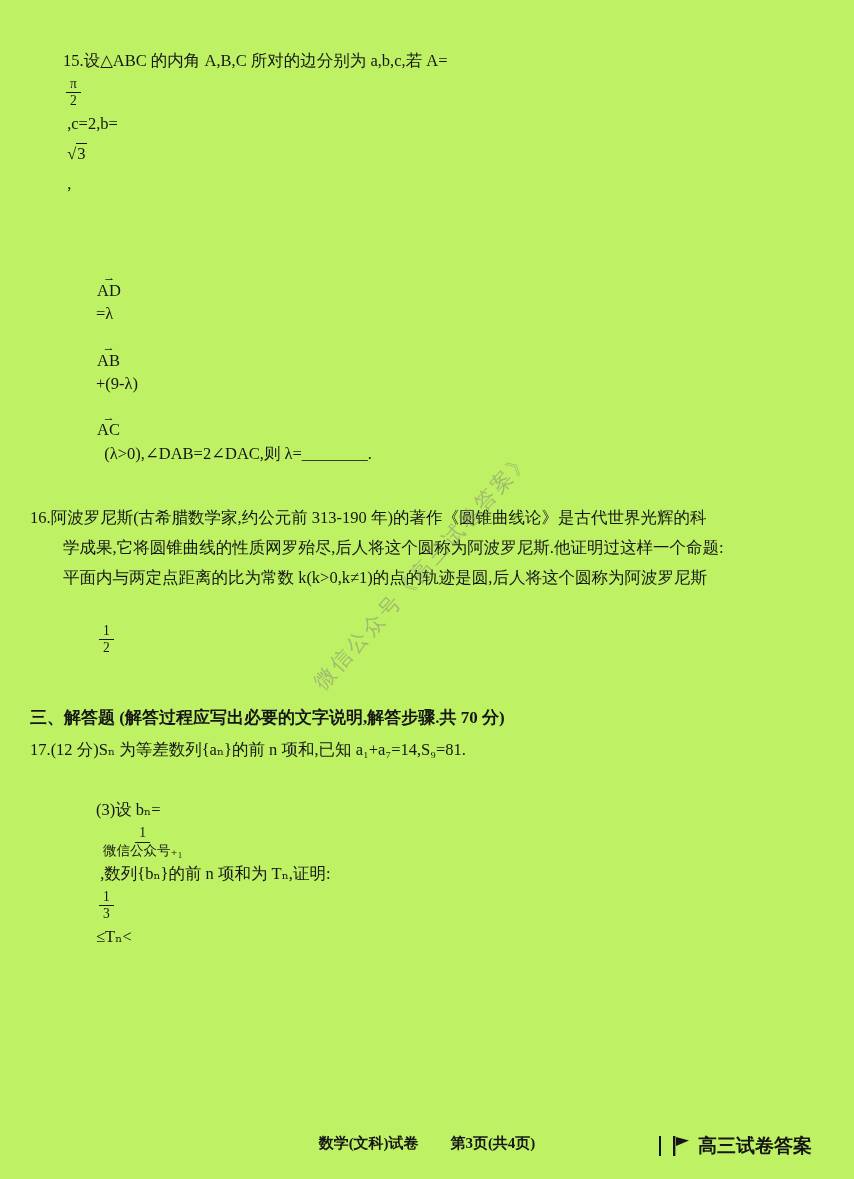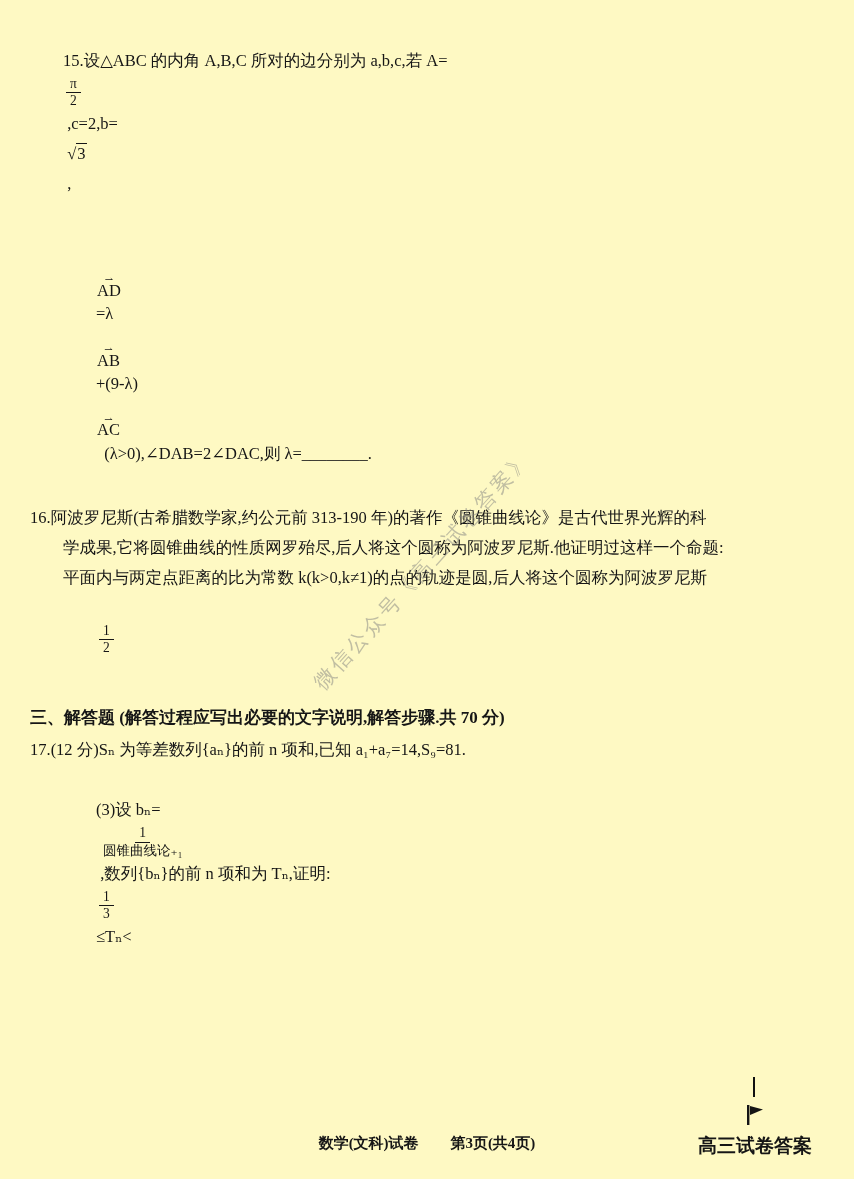--- a/index.html
+++ b/index.html
@@ -1,18 +1,18 @@
 <!DOCTYPE html>
 <html><head>
 <meta charset="utf-8">
 <style>
   html,body { margin:0; padding:0; background:#e8e8e8; }
   .page {
     position:relative; width:854px; height:1179px; margin:0 auto;
-    background:#fef9c3; overflow:hidden; color:#161616;
+    background:#bef264; overflow:hidden; color:#161616;
     font-family:"Liberation Serif","DejaVu Serif",serif;
   }
   .content { position:absolute; left:30px; top:16px; width:800px; font-size:16.5px; }
   .line { white-space:pre; line-height:30px; min-height:30px; }
   .cont { padding-left:33px; }
   .prob { margin-bottom:4px; }
   .section-title { font-weight:bold; font-size:17px; line-height:30px; margin:17px 0 2px 0; }
 
   
   .frac { display:inline-flex; flex-direction:column; align-items:center;
@@ -29,21 +29,21 @@
   .watermark { position:absolute; left:318px; top:672px;
     transform:rotate(-48deg); transform-origin:0 50%;
     font-size:21px; color:rgba(125,125,125,0.48); letter-spacing:3px;
     white-space:nowrap; pointer-events:none; }
 
   
   .footer { position:absolute; left:0; right:0; bottom:26px; text-align:center;
             font-weight:bold; font-size:15px; }
   .footer-page { margin-left:28px; }
   .brand { position:absolute; right:42px; bottom:20px; display:flex;
-           align-items:center; gap:6px; font-weight:bold; font-size:19px;flex-direction:column; }
+           align-items:center; gap:6px; font-weight:bold; font-size:19px; }
   .brand-divider { width:2px; height:20px; background:#111; margin-right:3px; }
 </style>
 </head>
 <body>
 
 <div class="page">
   <div class="content">
 
     <div class="prob">
       <div class="line">
@@ -90,21 +90,21 @@
     </div>
 
     <div class="section-title">三、解答题 (解答过程应写出必要的文字说明,解答步骤.共 70 分)</div>
 
     <div class="prob">
       <div class="line">17.(12 分)Sₙ 为等差数列{aₙ}的前 n 项和,已知 a₁+a₇=14,S₉=81.</div>
       <div class="line cont">
         <span>(3)设 bₙ=</span>
         <span class="frac">
           <span class="num">1</span>
-          <span class="den">圆锥曲线论₊₁</span>
+          <span class="den">微信公众号₊₁</span>
         </span>
         <span> ,数列{bₙ}的前 n 项和为 Tₙ,证明:</span>
         <span class="frac">
           <span class="num">1</span>
           <span class="den">3</span>
         </span>
         <span>≤Tₙ&lt;</span>
         
         
       </div>

